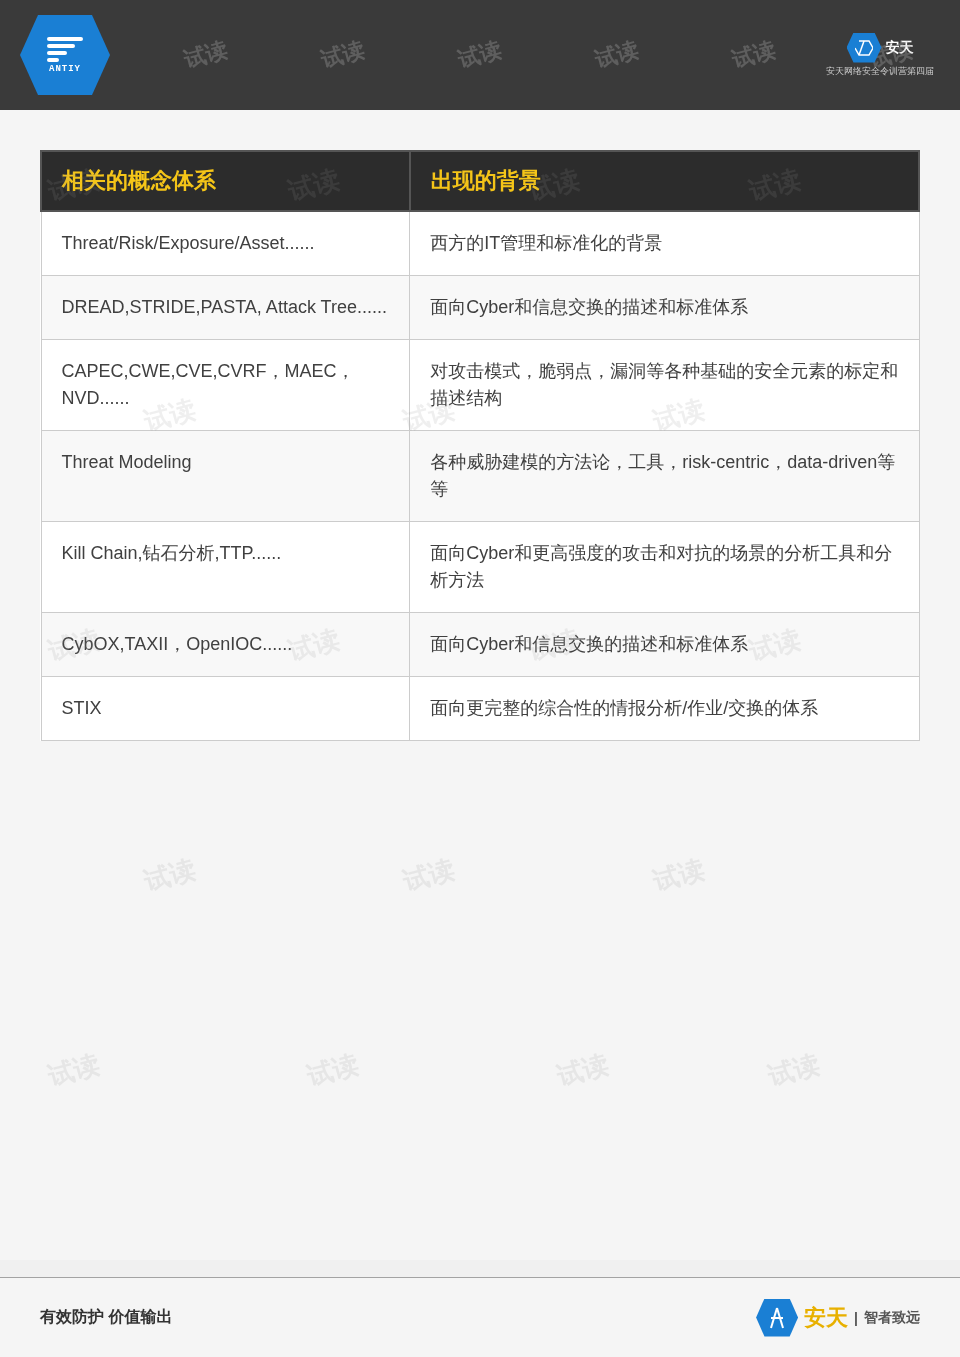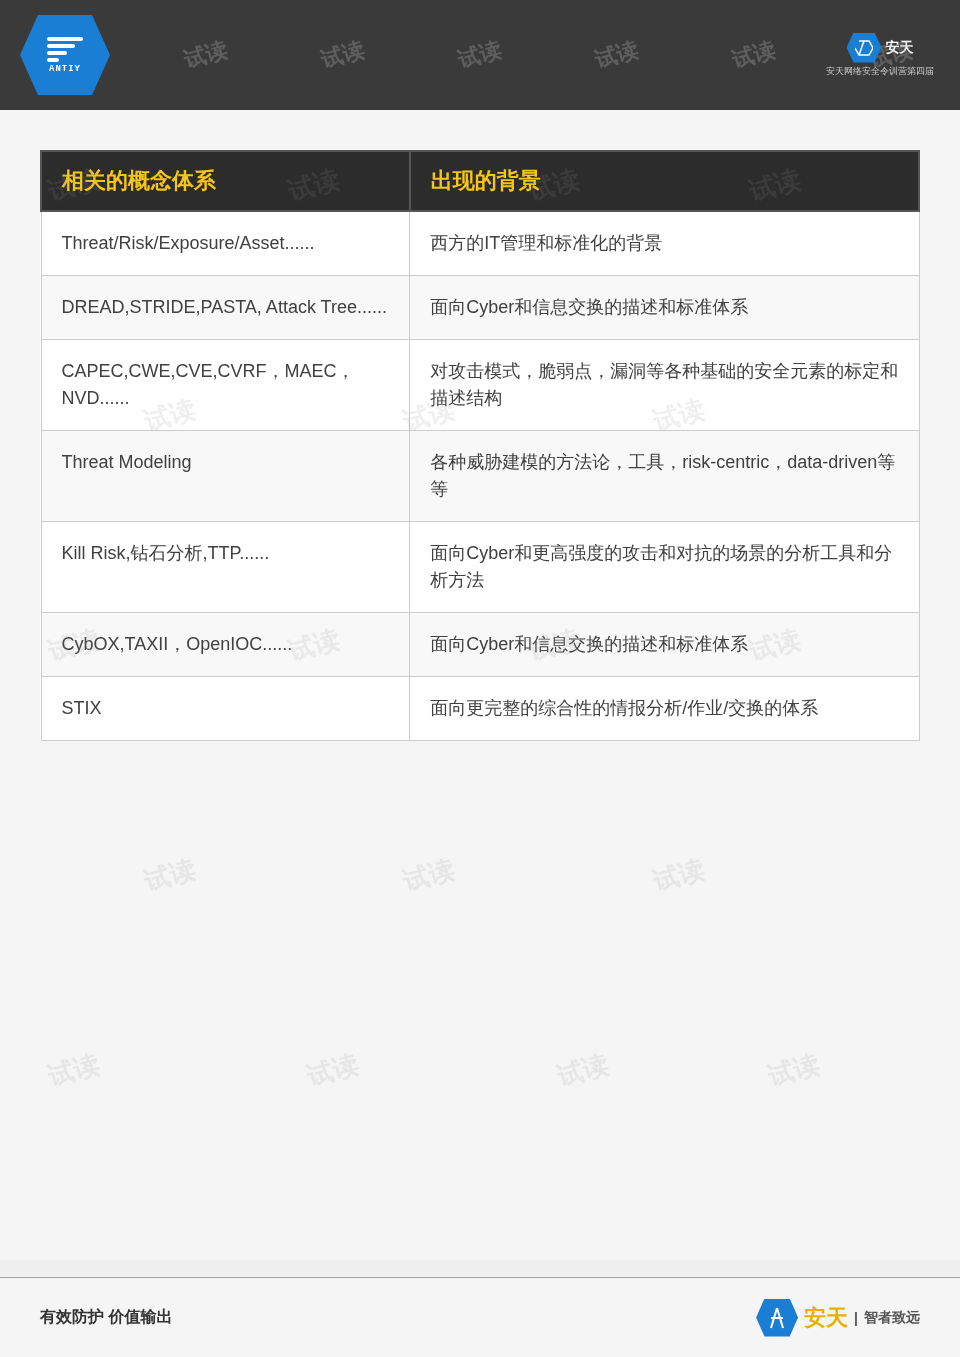--- a/index.html
+++ b/index.html
@@ -321,21 +321,21 @@
         </tr>
         <tr>
           <td class="col-left">CAPEC,CWE,CVE,CVRF，MAEC，NVD......</td>
           <td class="col-right">对攻击模式，脆弱点，漏洞等各种基础的安全元素的标定和描述结构</td>
         </tr>
         <tr>
           <td class="col-left">Threat Modeling</td>
           <td class="col-right">各种威胁建模的方法论，工具，risk-centric，data-driven等等</td>
         </tr>
         <tr>
-          <td class="col-left">Kill Risk,钻石分析,TTP......</td>
+          <td class="col-left">Kill Chain,钻石分析,TTP......</td>
           <td class="col-right">面向Cyber和更高强度的攻击和对抗的场景的分析工具和分析方法</td>
         </tr>
         <tr>
           <td class="col-left">CybOX,TAXII，OpenIOC......</td>
           <td class="col-right">面向Cyber和信息交换的描述和标准体系</td>
         </tr>
         <tr>
           <td class="col-left">STIX</td>
           <td class="col-right">面向更完整的综合性的情报分析/作业/交换的体系</td>
         </tr>

